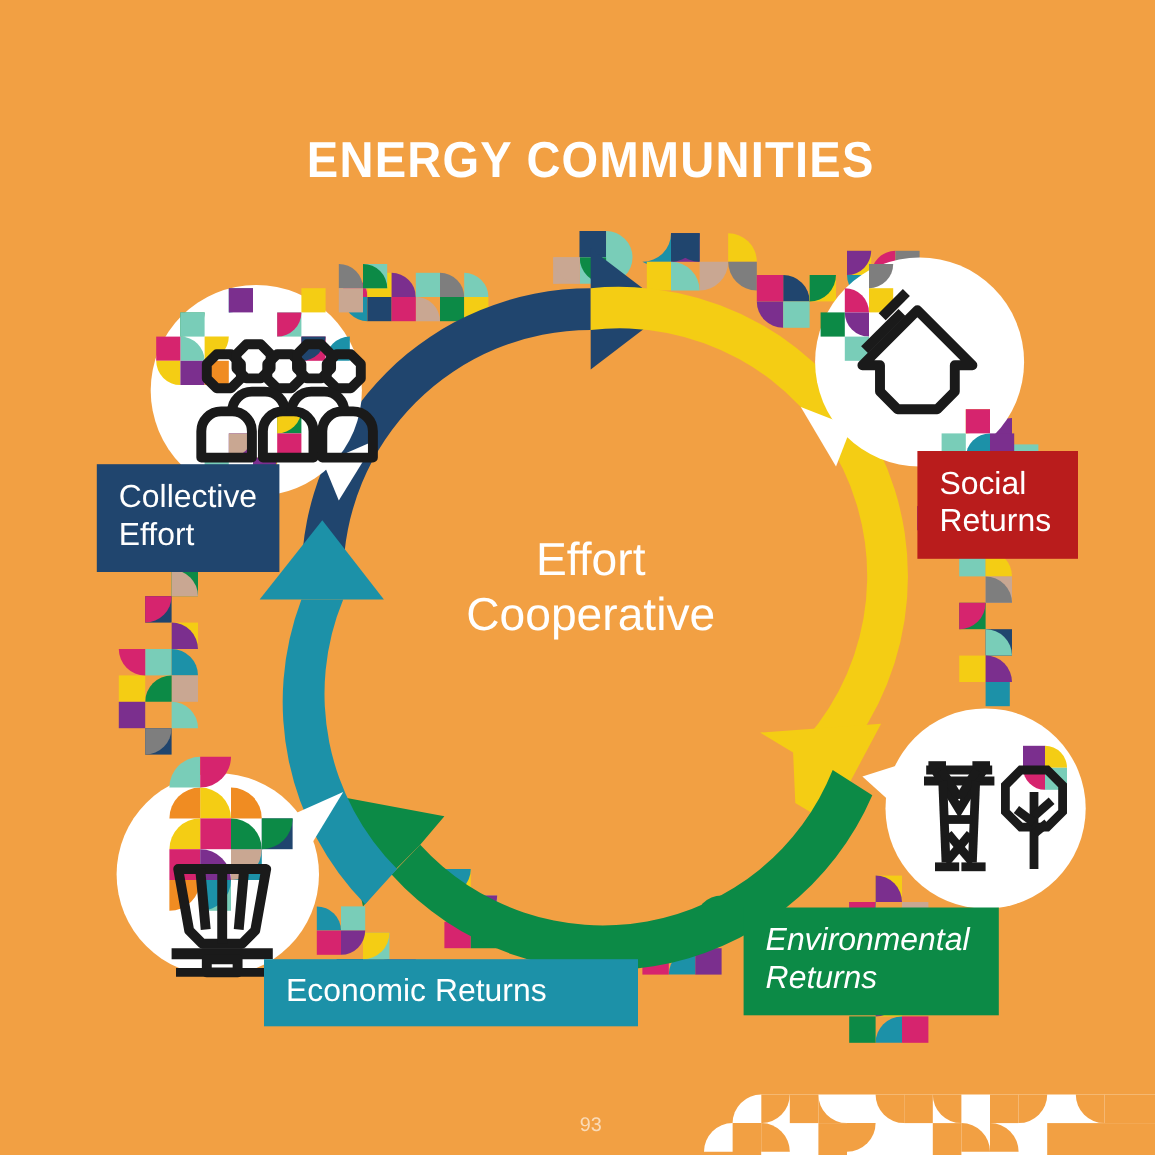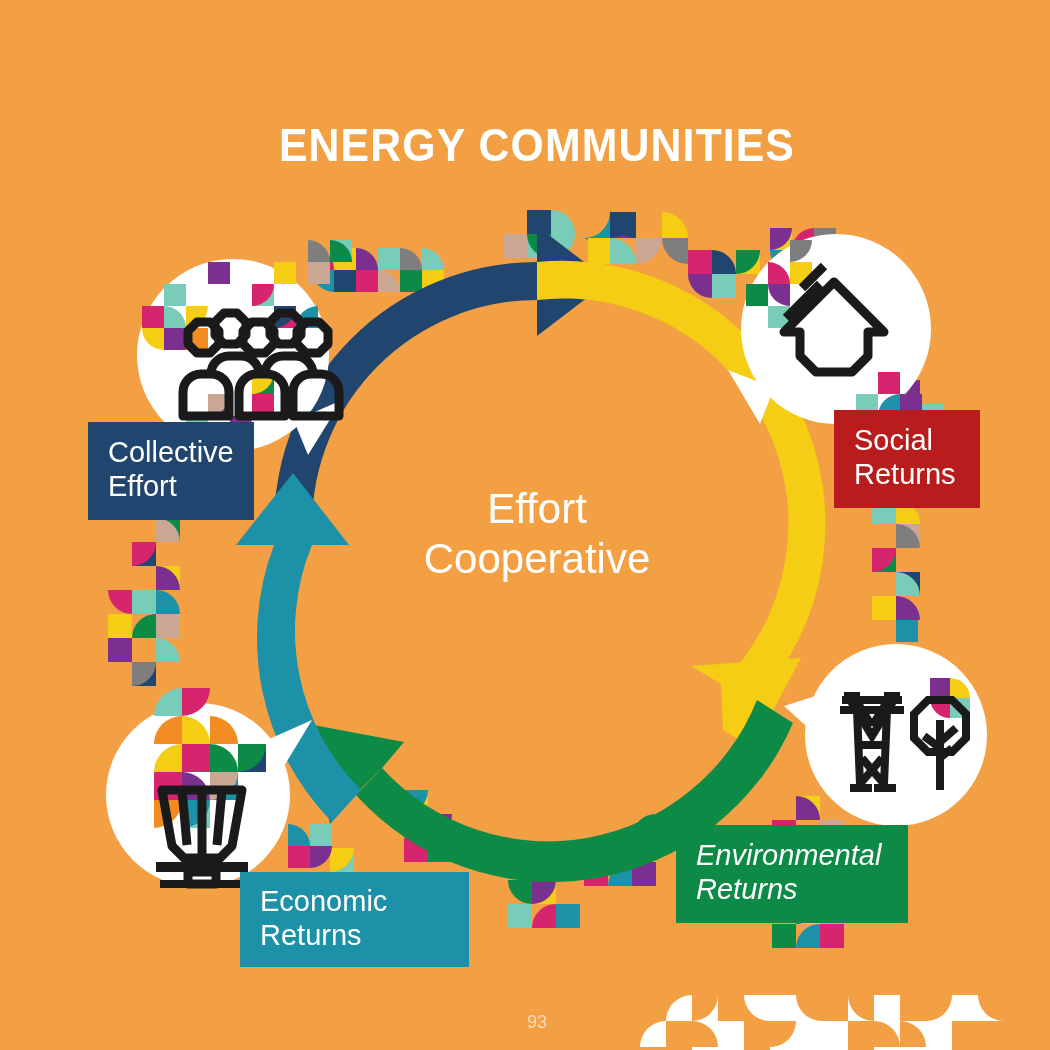--- a/index.html
+++ b/index.html
@@ -55,21 +55,21 @@
   #label-social{
     left:822px;top:410px;width:146px;
     background:#b91c1c;
   }
   #label-environmental{
     left:664px;top:825px;width:232px;
     background:#0C8A46;
     font-style:italic;
   }
   #label-economic{
-    left:228px;top:872px;width:229px;
+    left:228px;top:872px;width:340px;
     background:#1C91A8;
     padding-top:13px;padding-bottom:14px;
   }
 
   
   .page-num{
     position:absolute;
     left:0;top:1012px;width:1050px;
     text-align:center;
     color:rgba(255,255,255,0.62);

